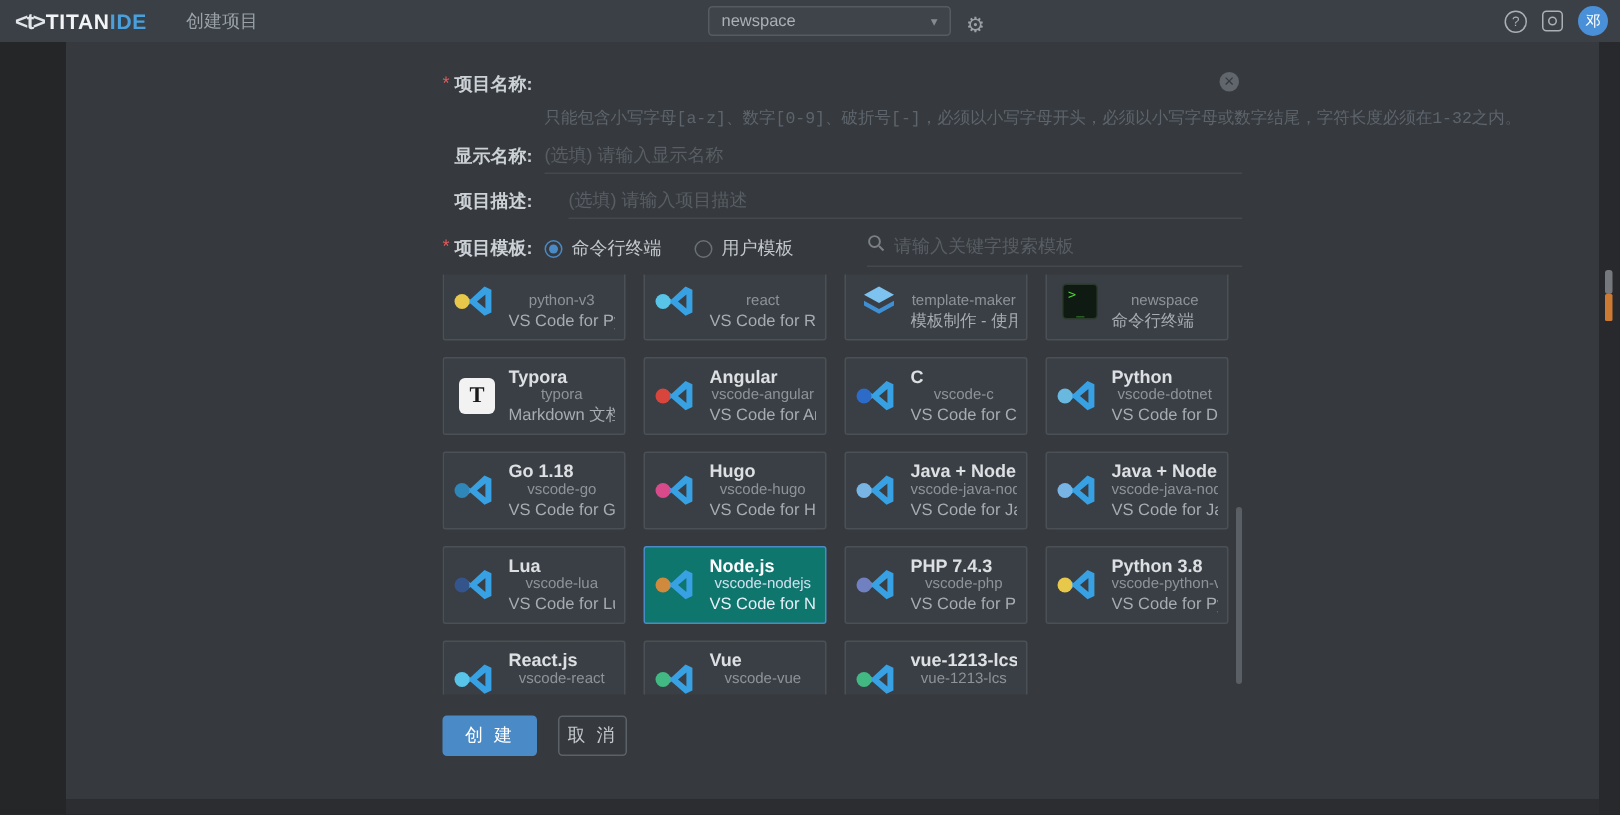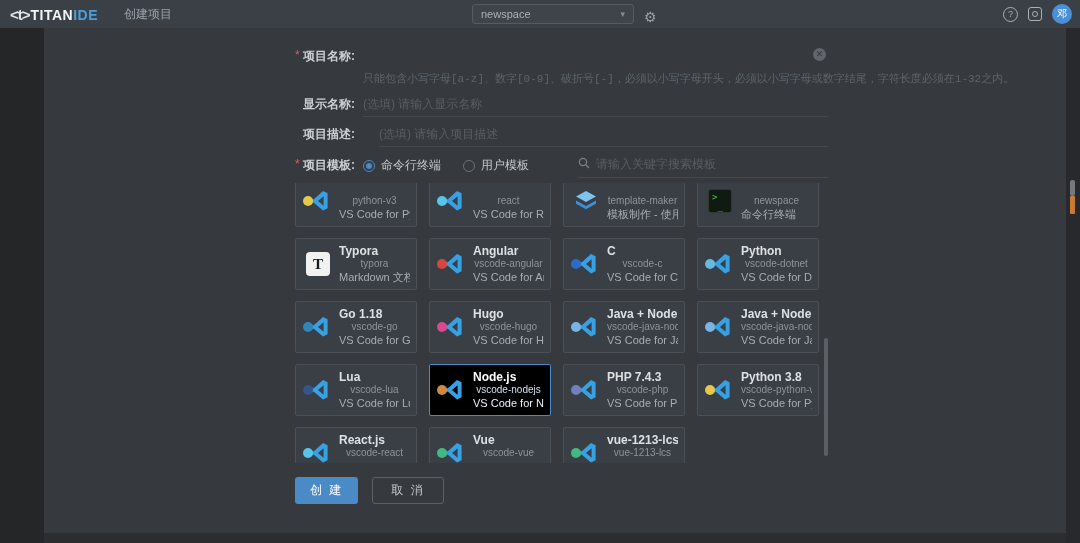--- a/index.html
+++ b/index.html
@@ -66,21 +66,21 @@
       border-bottom:1px solid #45494e; padding-bottom:4px; }
   .tpl-search input { flex:1; background:transparent; border:none; outline:none; color:#b8bdc2;
       font-size:12px; font-family:inherit; }
   .tpl-search input::placeholder { color:#585e64; }
 
   
   .grid-clip { position:relative; margin-top:6px; height:280px; overflow:hidden; }
   .tpl-grid { display:grid; grid-template-columns:repeat(4,122px); gap:11px 12px; margin-top:-8px; width:524px; }
   .card { height:52px; border:1px solid #4a5056; border-radius:2px; background:#3a3f45; display:flex;
       align-items:center; gap:8px; padding:0 6px 0 9px; cursor:pointer; overflow:hidden; }
-  .card.selected { background:#000000; border-color:#4a8ac6; }
+  .card.selected { background:#0f766e; border-color:#4a8ac6; }
   .card-icon { position:relative; width:26px; height:26px; flex:0 0 26px; display:flex; align-items:center; justify-content:center; }
   .badge { position:absolute; left:-2px; top:8px; width:10px; height:10px; border-radius:50%; display:block; }
   .card-text { flex:1; min-width:0; }
   .card-title { color:#dde0e3; font-size:12px; font-weight:bold; line-height:14px; height:14px;
       white-space:nowrap; overflow:hidden; }
   .card-name { color:#8d9399; font-size:10px; line-height:12px; height:12px; white-space:nowrap; overflow:hidden;text-align:center; }
   .card-desc { color:#a6acb2; font-size:11px; line-height:14px; height:14px; white-space:nowrap; overflow:hidden; }
   .card.selected .card-title { color:#ffffff; }
   .card.selected .card-name { color:#cfe0ef; }
   .card.selected .card-desc { color:#e8f0f8; }
@@ -91,21 +91,21 @@
       padding:2px 0 0 3px; text-align:left; }
   .typora-box { width:24px; height:24px; background:#f2f2f2; border-radius:4px; color:#1a1a1a;
       font-family:"Liberation Serif","DejaVu Serif",serif; font-weight:bold; font-size:15px;
       display:flex; align-items:center; justify-content:center; }
 
   
   .actions { margin-top:14px; display:flex; gap:14px; }
   .btn-create { background:#4a8ac6; color:#fff; border:none; border-radius:3px; font-size:12px;
       padding:5px 15px; cursor:pointer; font-family:inherit; letter-spacing:2px; }
   .btn-cancel { background:transparent; color:#c3c8cd; border:1px solid #5c6167; border-radius:3px;
-      font-size:12px; padding:4px 18px; cursor:pointer; font-family:inherit; letter-spacing:2px; }
+      font-size:12px; padding:4px 5px; cursor:pointer; font-family:inherit; letter-spacing:2px; }
 
   
   .page-scroll { position:absolute; right:0; top:28px; bottom:0; width:14px; background:#28292c; z-index:25; }
   .ps-thumb-grey { position:absolute; left:4px; top:152px; width:5px; height:16px; background:#75797d; border-radius:2px; }
   .ps-thumb-orange { position:absolute; left:4px; top:168px; width:5px; height:18px; background:#cc7a33; border-radius:1px; }
   .bottom-strip { position:absolute; left:44px; right:14px; bottom:0; height:10px; background:#2b2d30; }
 </style>
 </head>
 <body>
 

